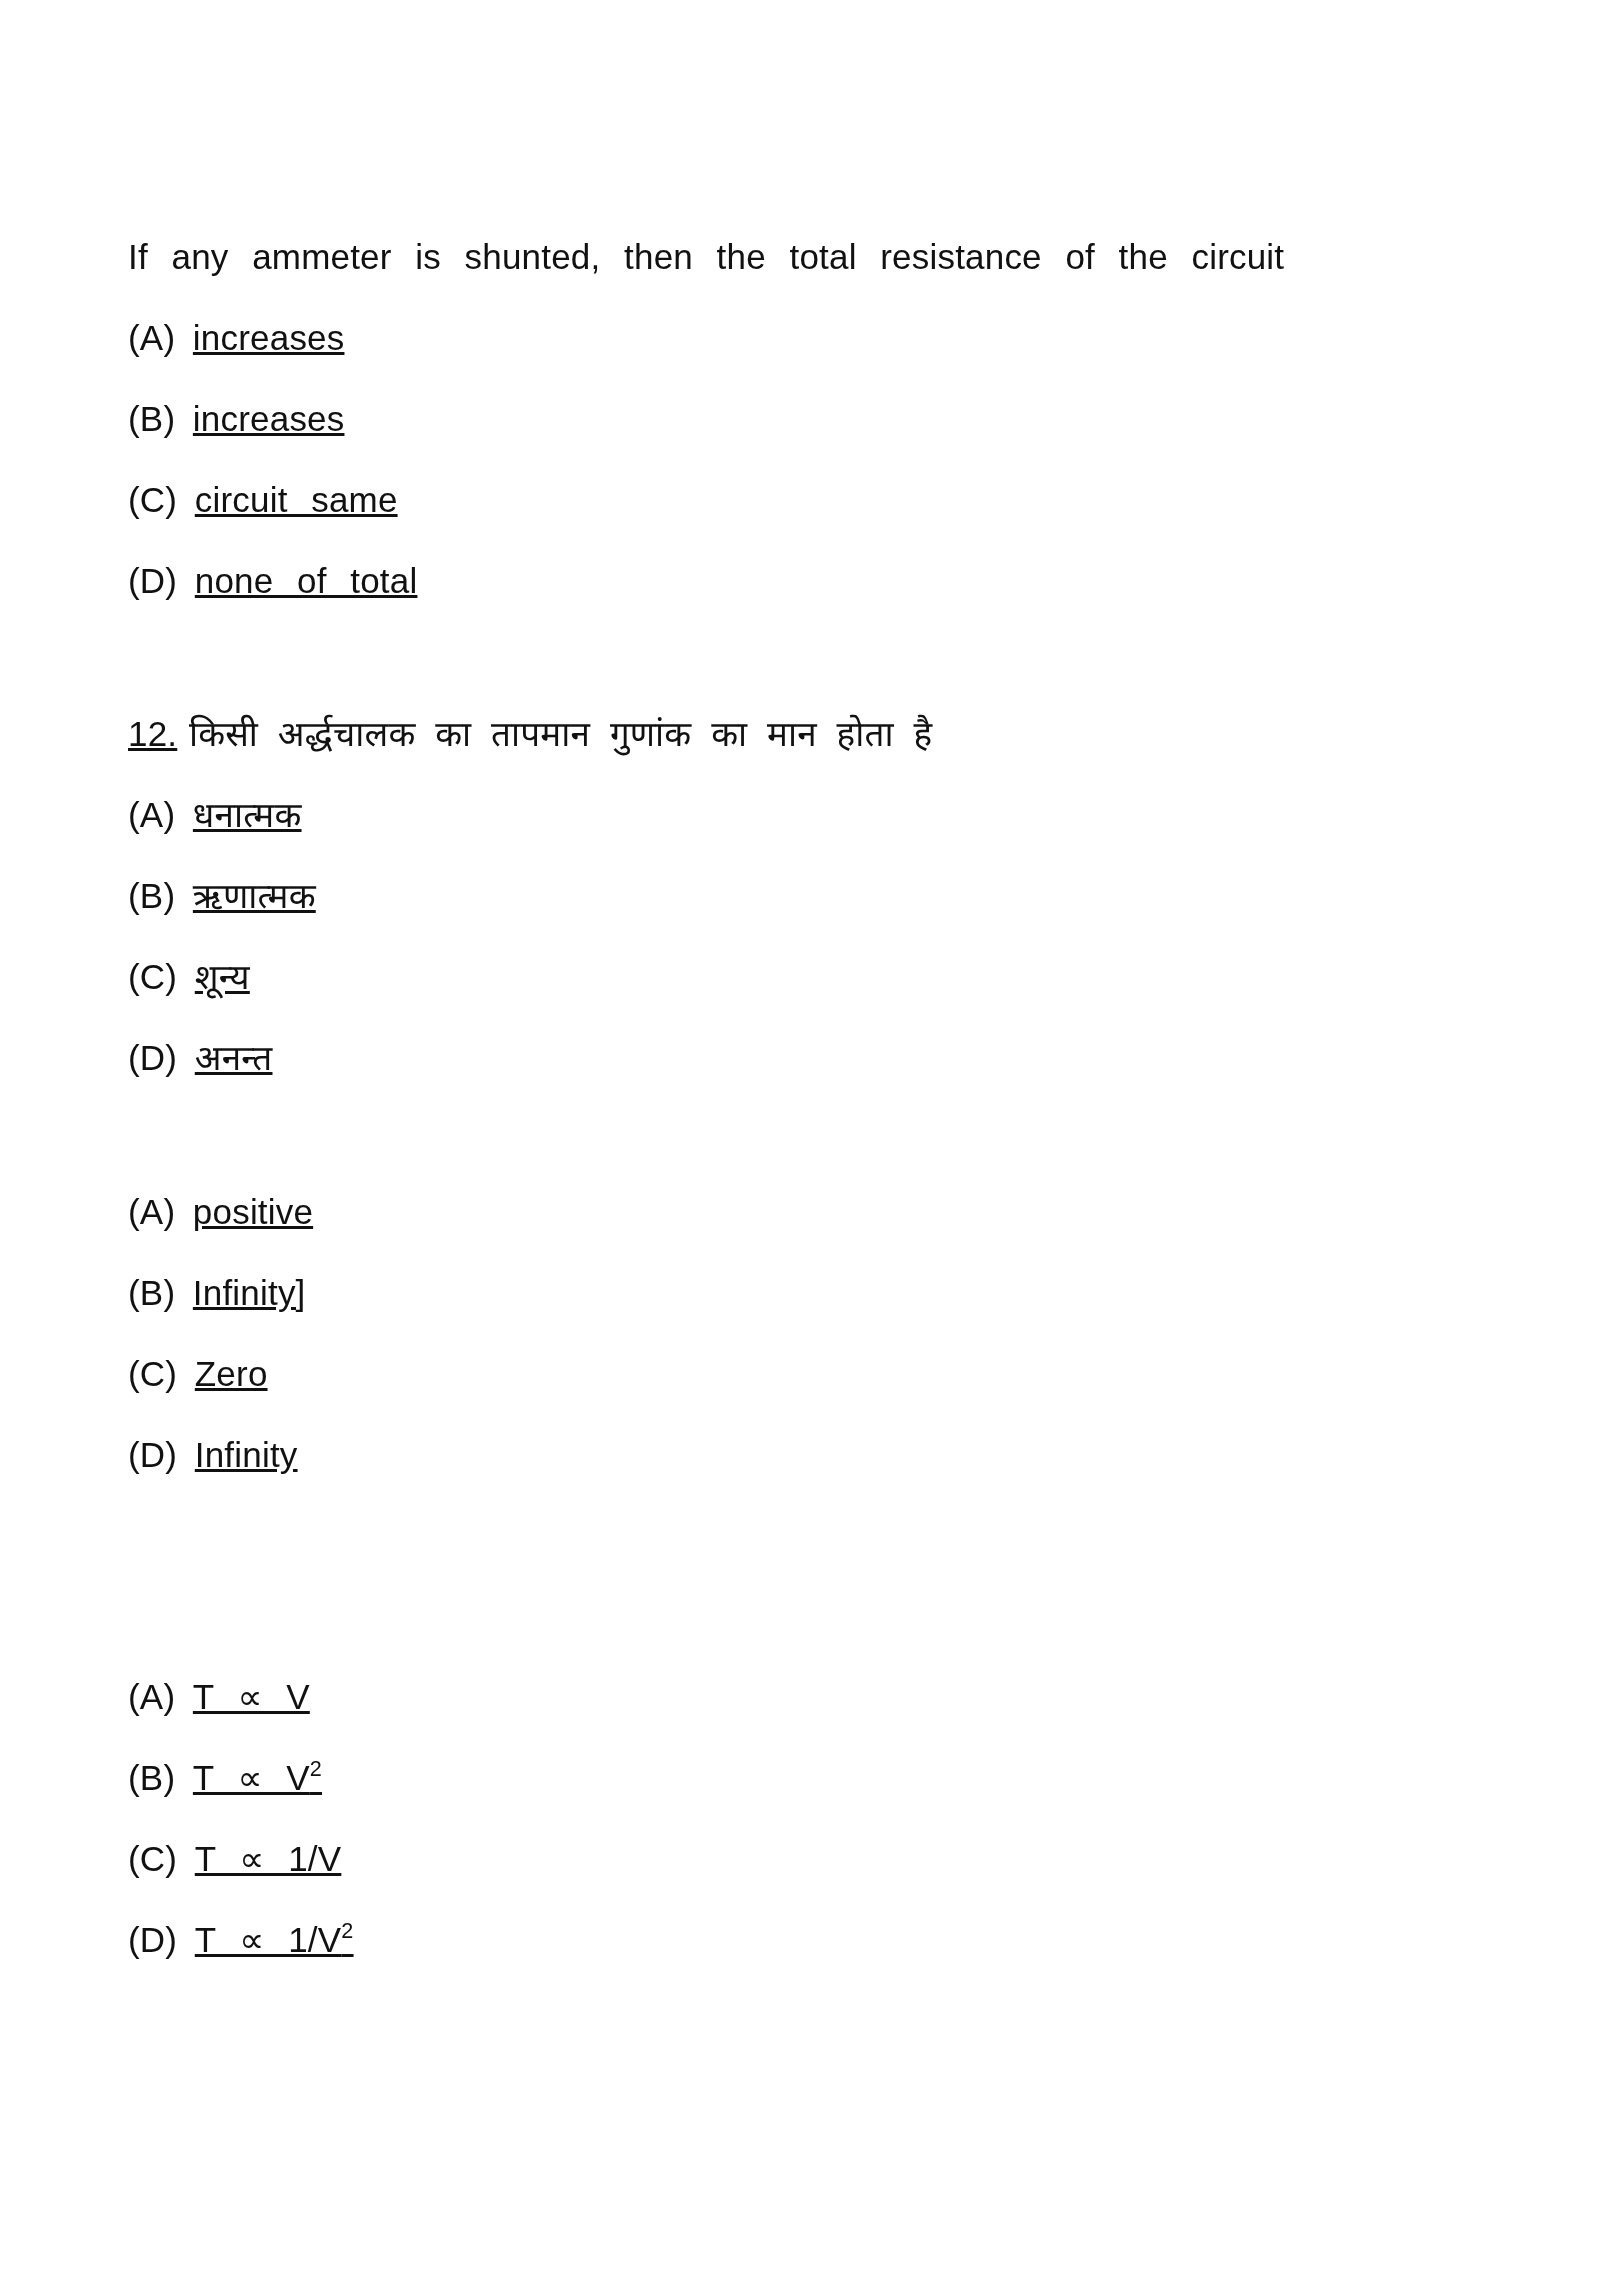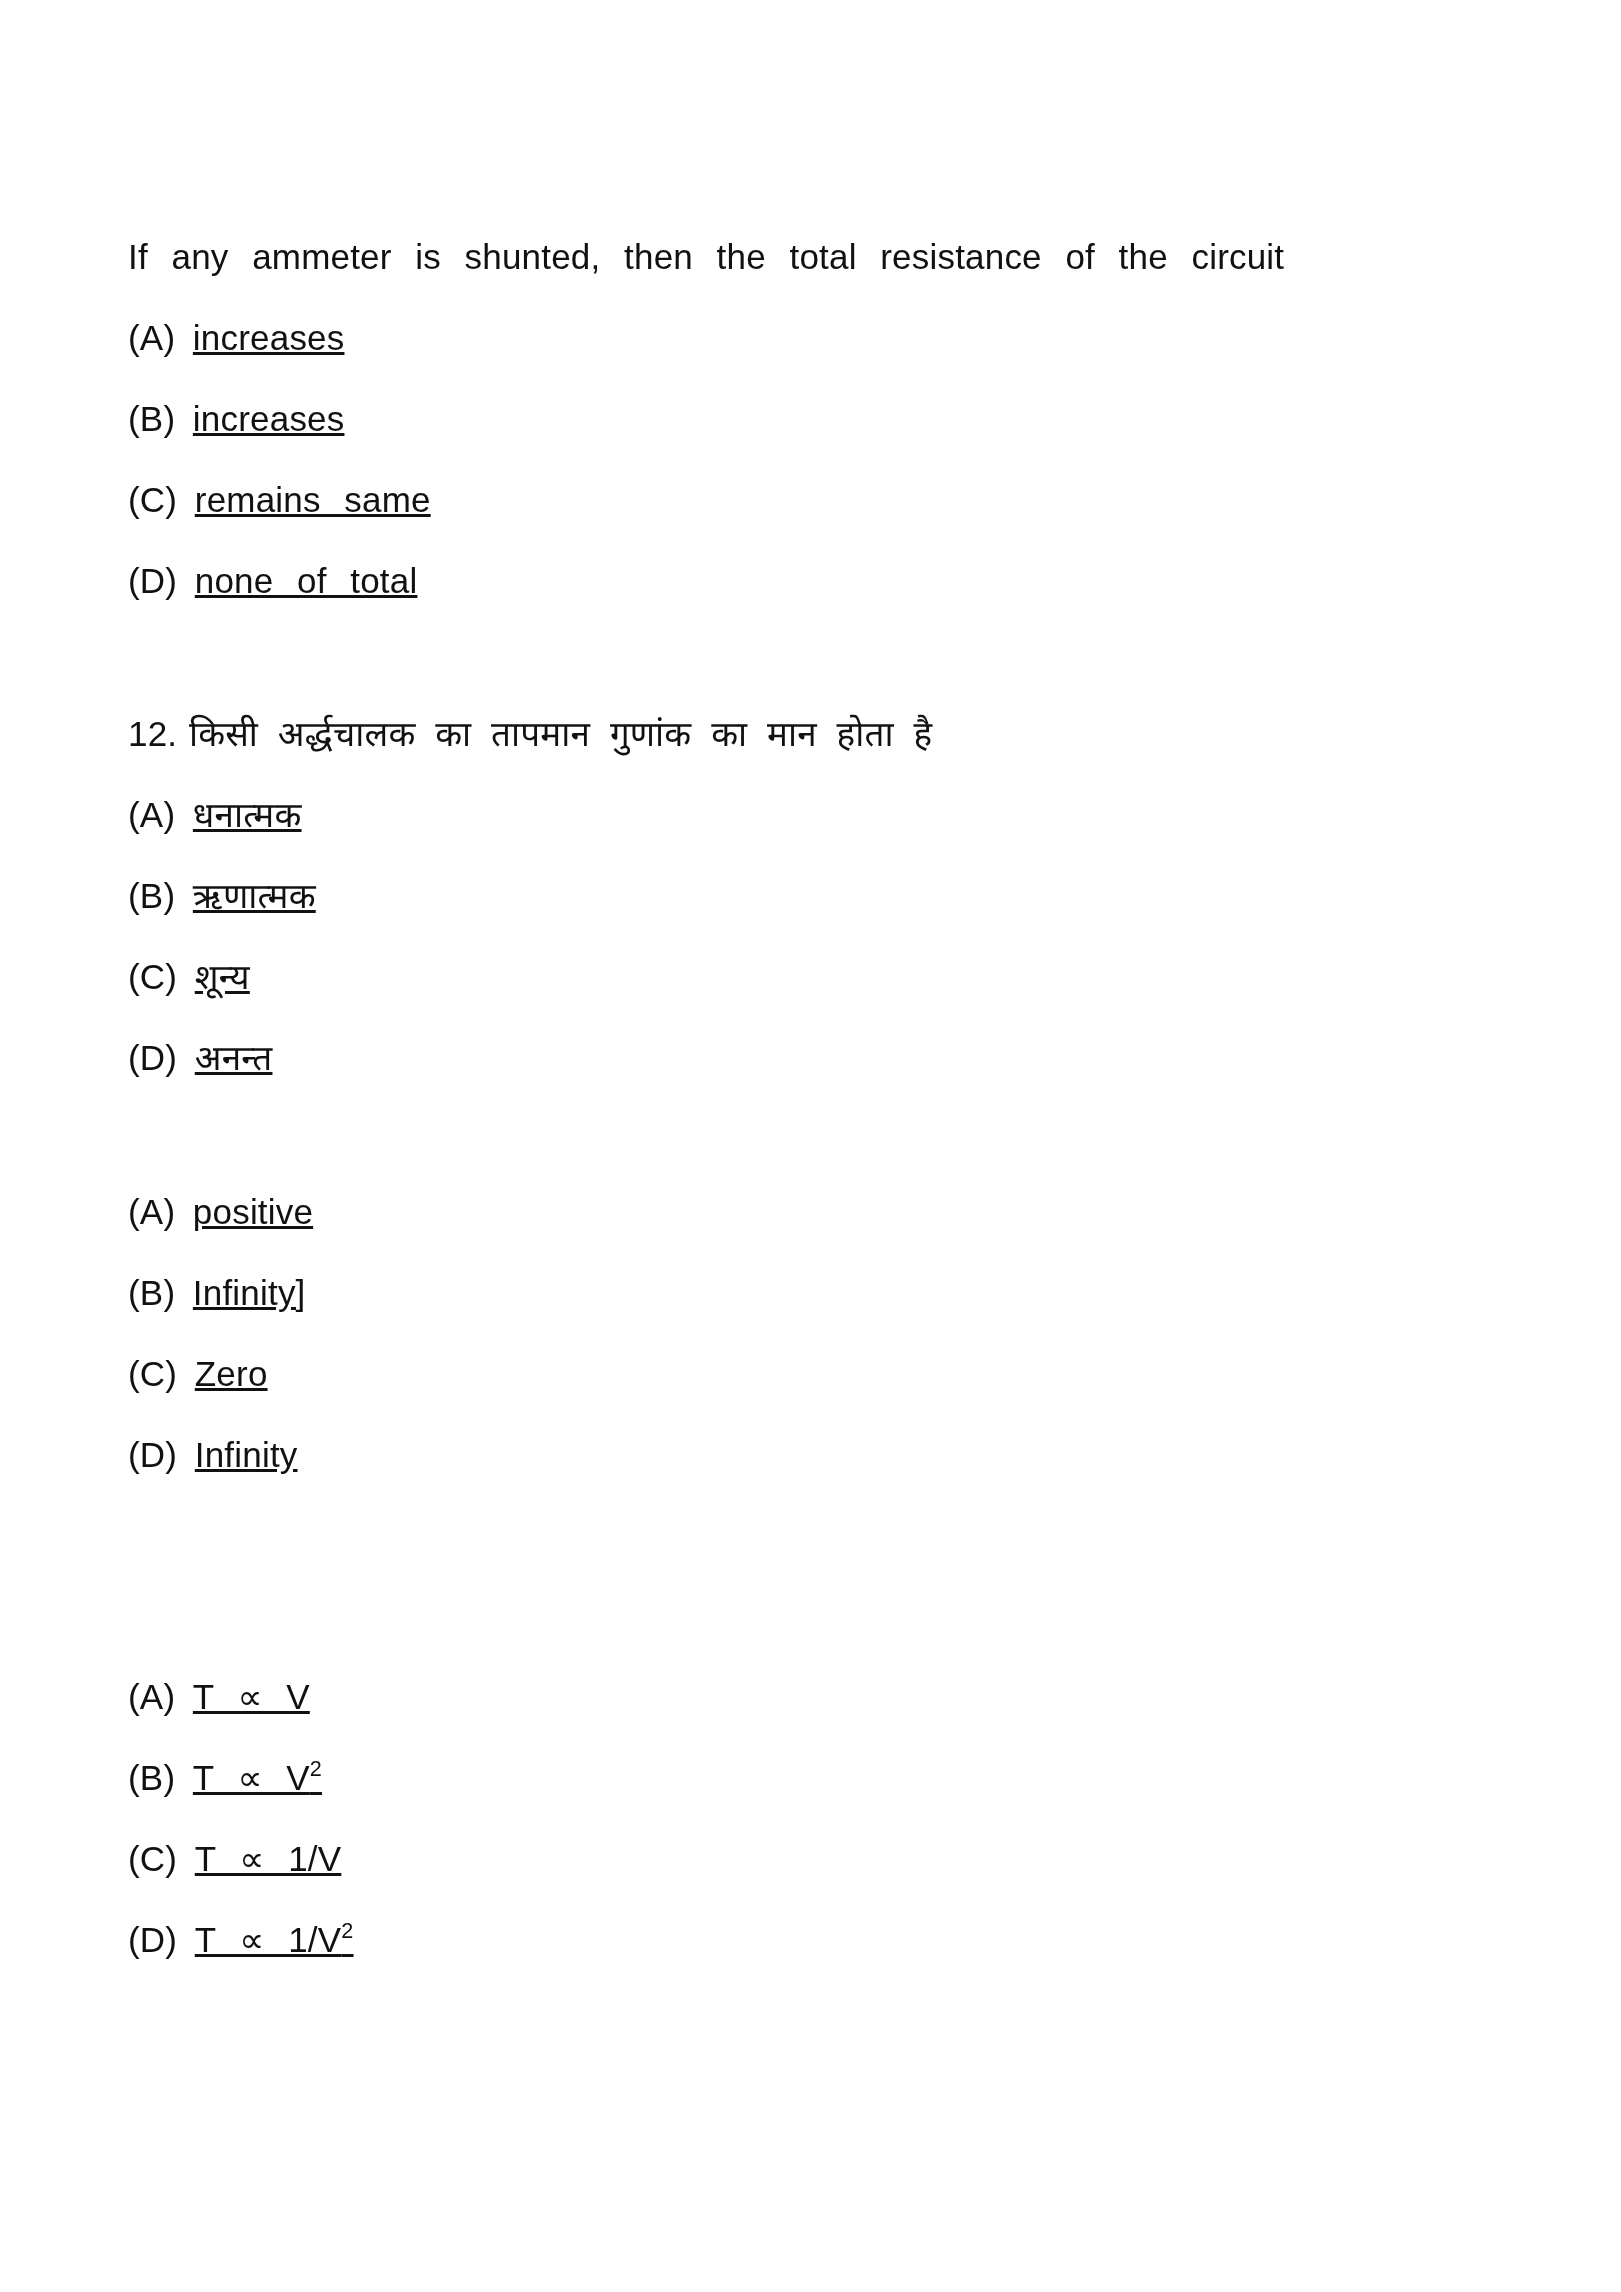--- a/index.html
+++ b/index.html
@@ -49,20 +49,21 @@
       display: inline-block;
       text-decoration: underline;
     }
     .sup {
       font-size: 21.6px;
       vertical-align: 13.7px;
       line-height: 0;
     }
     .qnum {
       margin-right: 11.8px;
+      text-decoration: underline;
     }
   </style>
 </head>
 <body>
 
 <div class="page">
 
   <div class="block" style="top:239px;">
     <div class="line">
       <span>If any ammeter is shunted, then the total resistance of the circuit</span>
@@ -70,21 +71,21 @@
     <div class="line opt">
       <span class="opt-label">(A)</span>
       <span class="opt-text">increases</span>
     </div>
     <div class="line opt">
       <span class="opt-label">(B)</span>
       <span class="opt-text">increases</span>
     </div>
     <div class="line opt">
       <span class="opt-label">(C)</span>
-      <span class="opt-text">remains same</span>
+      <span class="opt-text">circuit same</span>
     </div>
     <div class="line opt">
       <span class="opt-label">(D)</span>
       <span class="opt-text">none of total</span>
     </div>
   </div>
 
   <div class="block" style="top:716px;">
     <div class="line hi">
       <span class="qnum">12.</span><span>किसी अर्द्धचालक का तापमान गुणांक का मान होता है</span>

